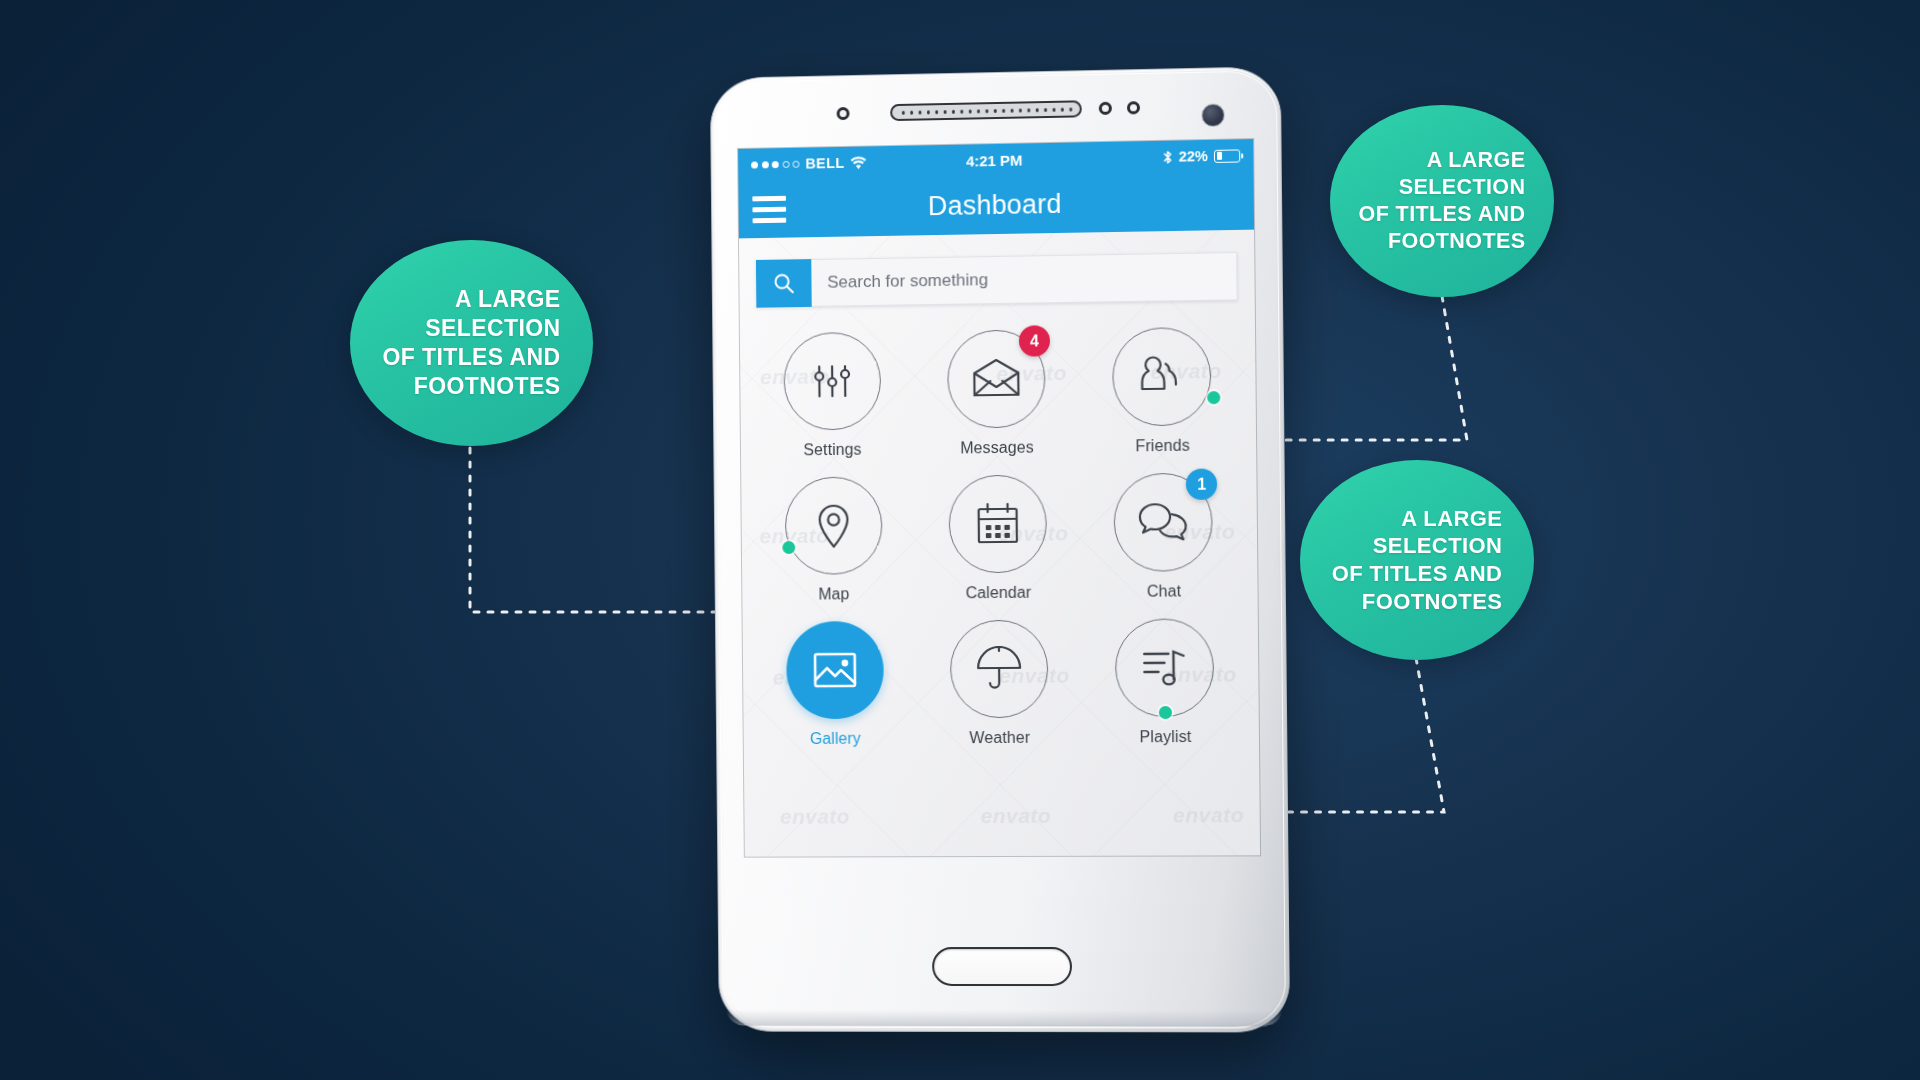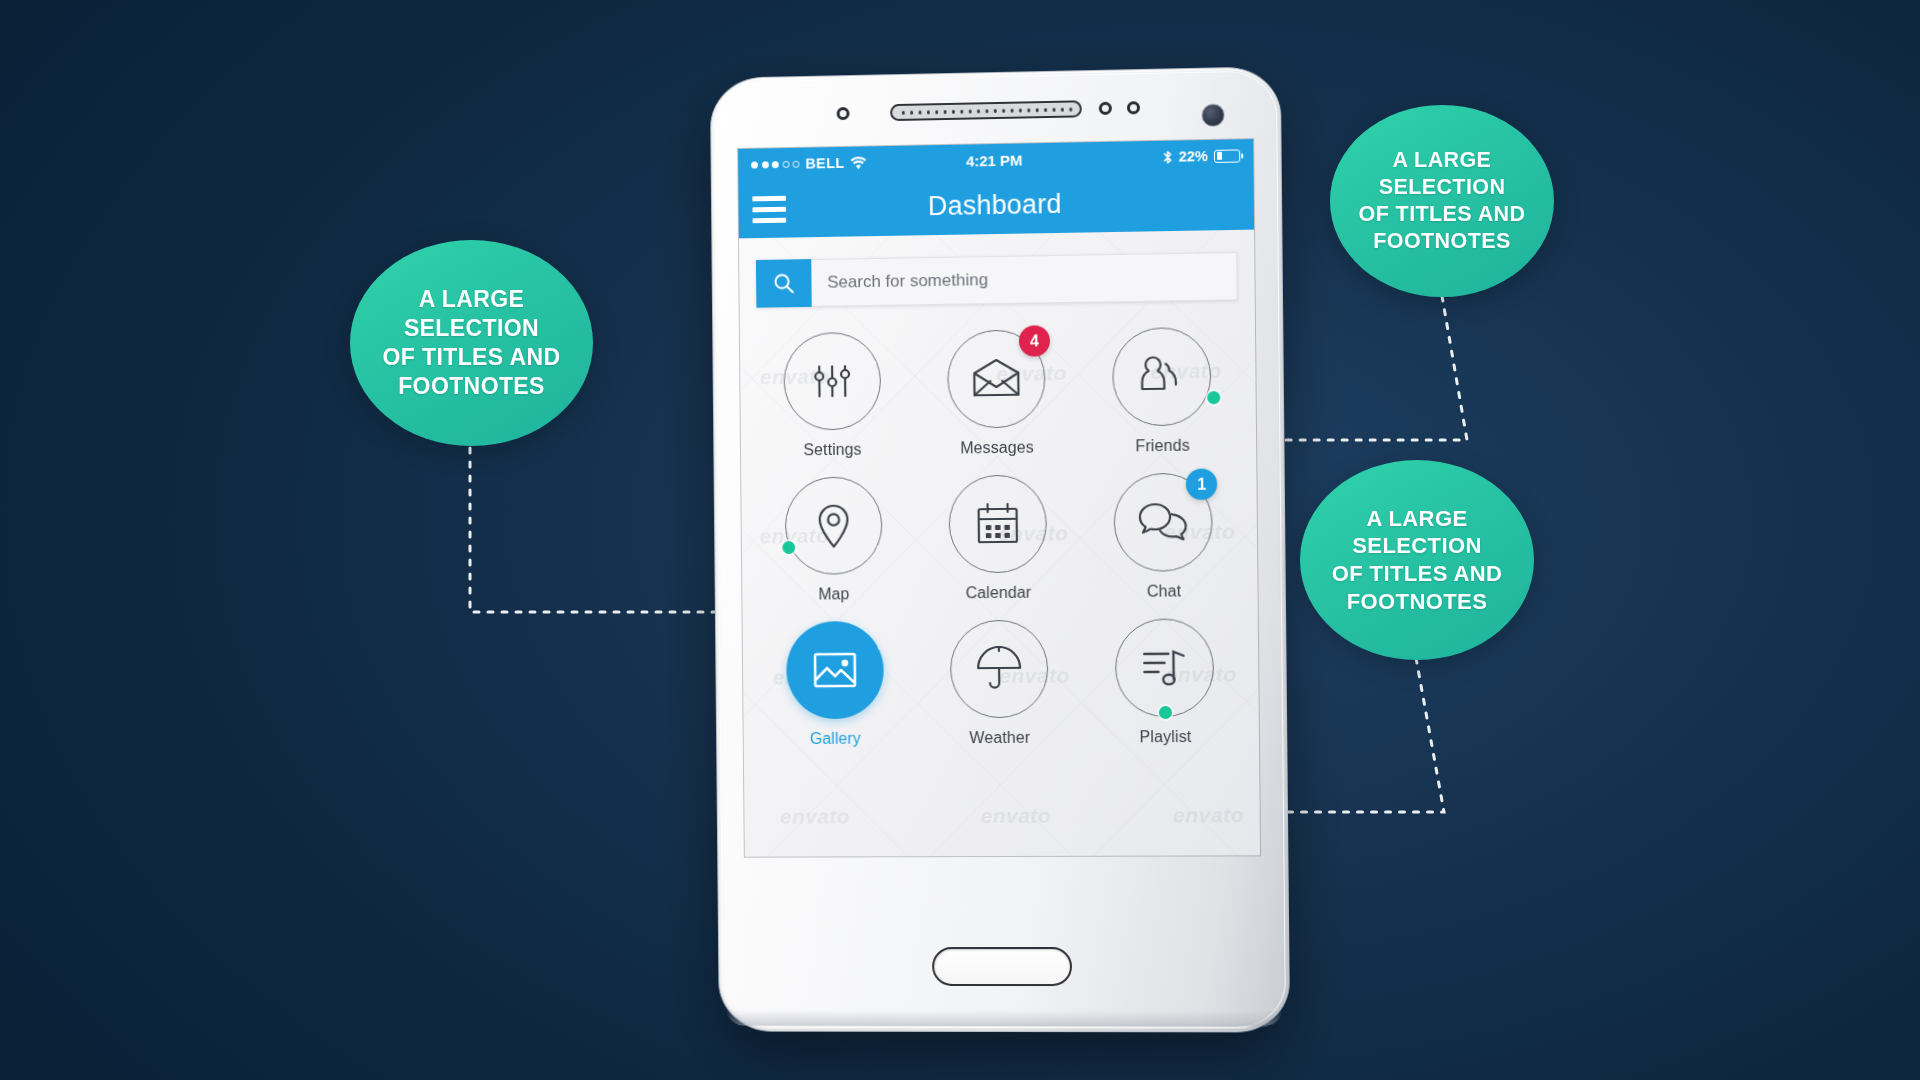--- a/index.html
+++ b/index.html
@@ -37,21 +37,21 @@
     align-items: center;
     justify-content: center;
     border-radius: 50%;
     background: linear-gradient(150deg, #2fd3ab 0%, #27c2a3 45%, #1fb39c 100%);
     box-shadow: 0 6px 26px rgba(0,0,0,0.22);
     z-index: 4;
   }
   .bubble-text {
     color: #ffffff;
     font-weight: bold;
-    text-align: center;
+    text-align: right;
     line-height: 1.26;
     letter-spacing: 0.4px;
     text-shadow: 0 1px 2px rgba(0,60,50,0.18);
     white-space: pre-line;
   }
 
   #bubble-left   { left: 350px; top: 240px;  width: 243px; height: 206px; }
   #bubble-left   .bubble-text { font-size: 23px; }
 
   #bubble-top-right { left: 1330px; top: 105px; width: 224px; height: 192px; }

